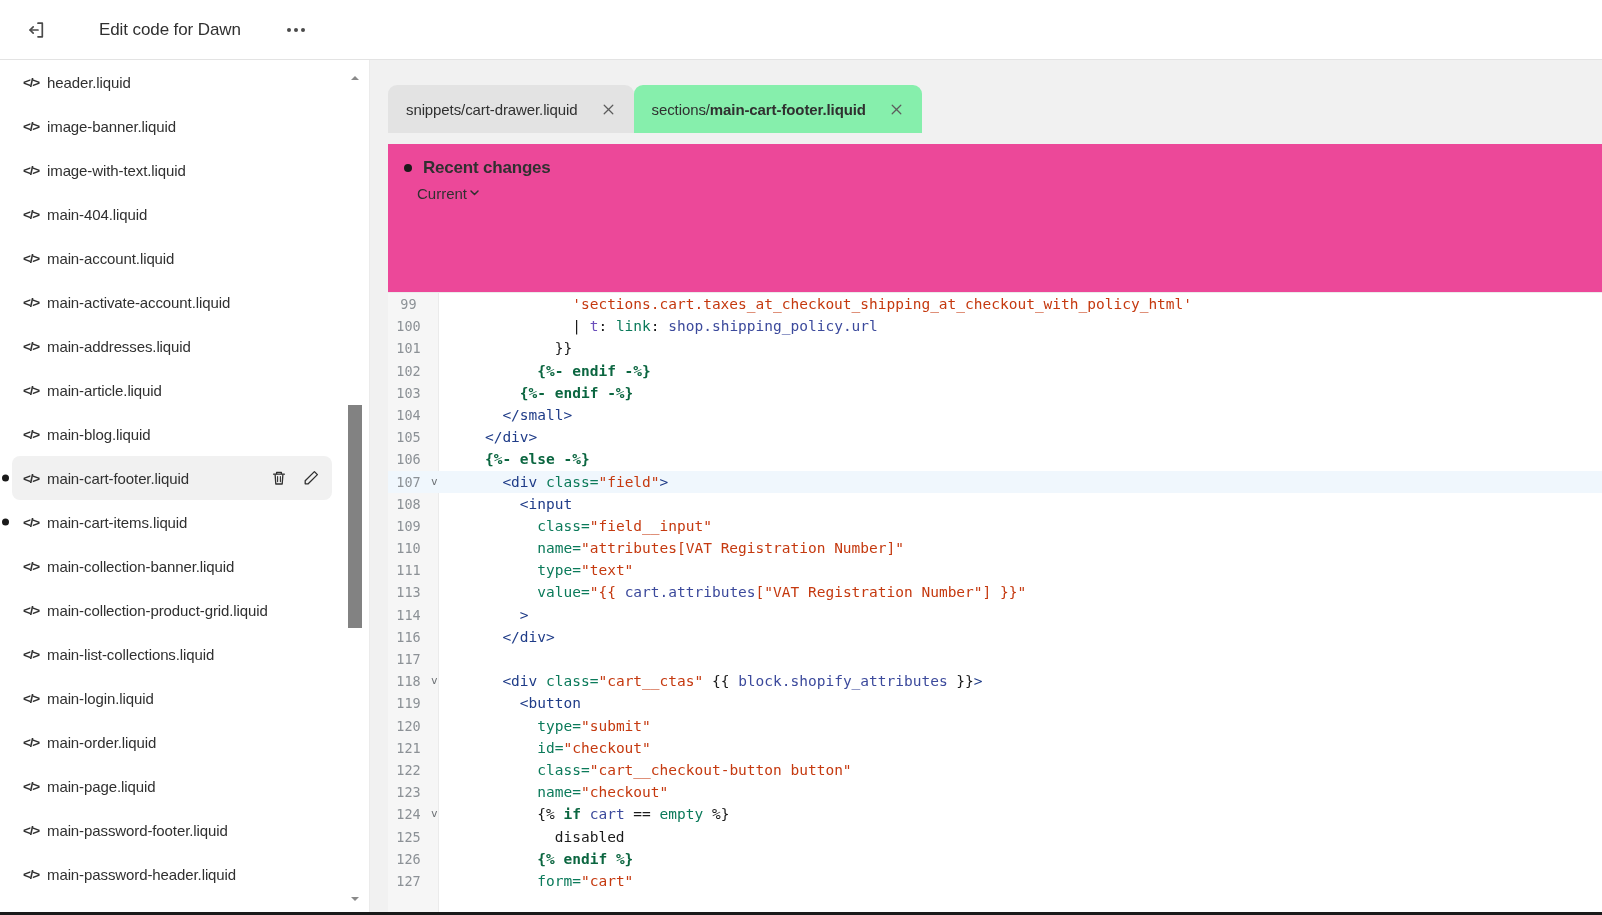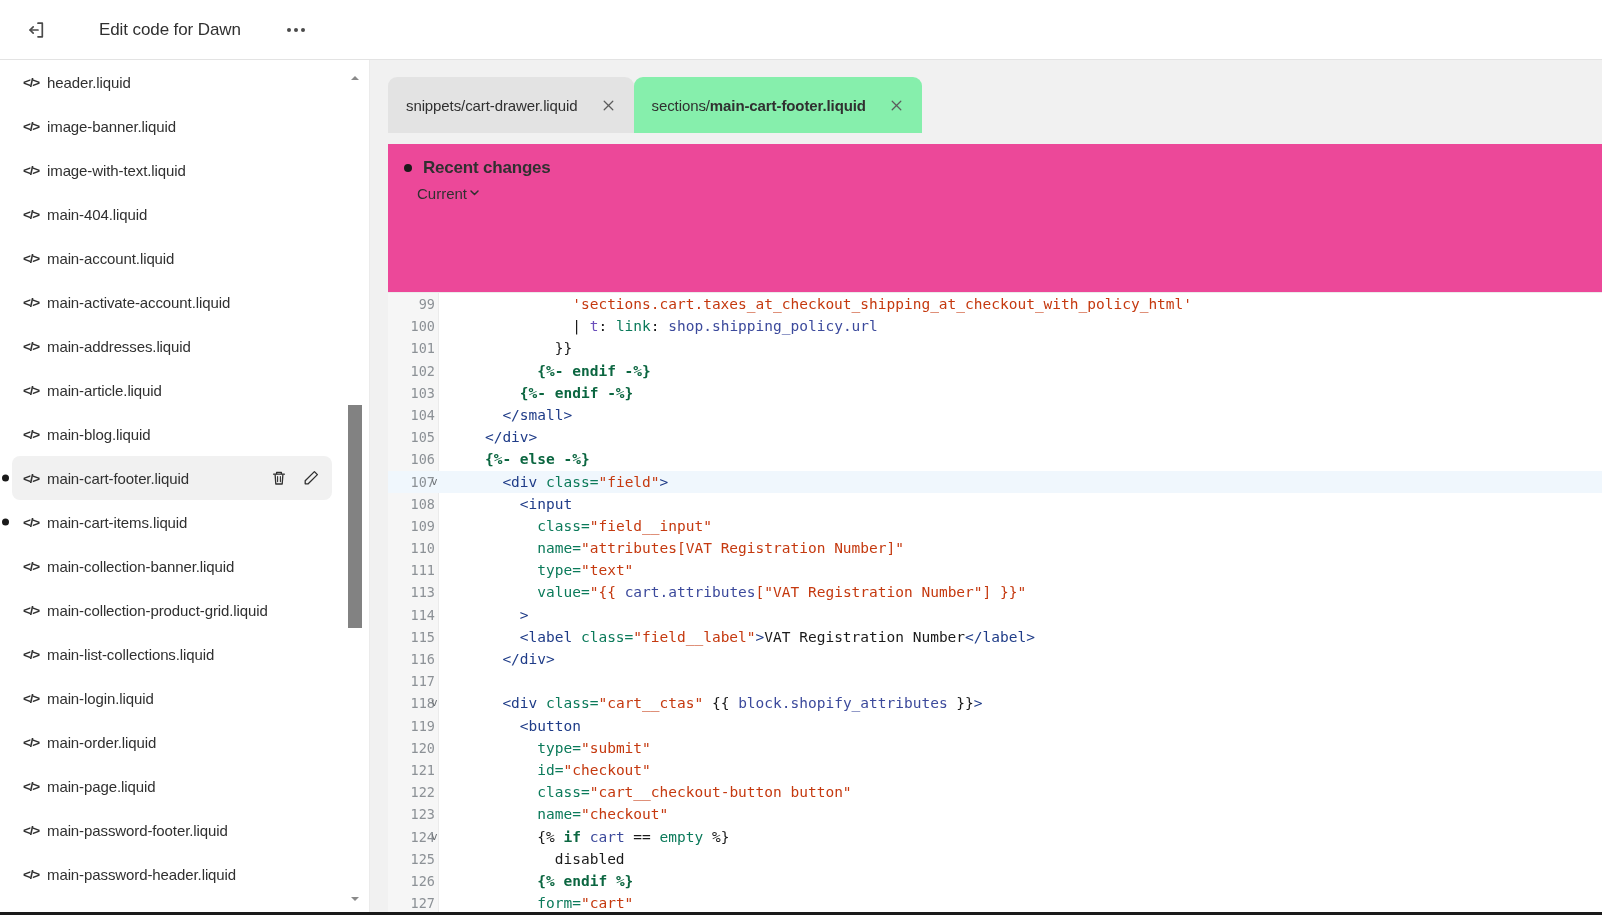--- a/index.html
+++ b/index.html
@@ -94,21 +94,21 @@
   }
 
   
   #tabstrip {
     position: absolute; left: 0; top: 25px; height: 48px; width: 1232px;
     display: flex; align-items: flex-end;
     padding-left: 18px;
   }
   .tab {
     position: relative;
-    height: 56px; display: flex; align-items: center;
+    height: 48px; display: flex; align-items: center;
     padding: 0 16px 0 18px;
     border-radius: 9px 9px 0 0;
     cursor: pointer;
     font-size: 15px; color: #303030; white-space: nowrap;
     letter-spacing: -0.1px;
   }
   .tab.inactive { background: #e3e3e3; }
   .tab.active { background: #86efac; }
   .tab-label { display: inline-block; }
   .tab-label b { font-weight: bold; }
@@ -153,21 +153,21 @@
     position: relative;
     height: 22.2px; line-height: 22.2px;
     display: flex;
     white-space: pre;
     font-family: "DejaVu Sans Mono", monospace;
     font-size: 14.5px;
   }
   .code-line.highlight { background: #f0f7fd; }
   .ln {
     flex: 0 0 51px; width: 51px;
-    text-align: right; padding-right: 4px;
+    text-align: center; padding-right: 10px;
     color: #8c9196; font-size: 13.5px;
     font-family: "DejaVu Sans Mono", monospace;
     user-select: none;
   }
   .fold {
     position: absolute; left: 43px; top: 6px;
     width: 10px; height: 10px;
     color: #6d7175; font-size: 11px; line-height: 10px;
     font-family: "DejaVu Sans Mono", monospace;
   }
@@ -373,21 +373,20 @@
           <div class="code-line"><span class="ln">104</span><span class="src"><span class="t-punc">      </span><span class="t-tag">&lt;/small&gt;</span></span></div>
           <div class="code-line"><span class="ln">105</span><span class="src"><span class="t-punc">    </span><span class="t-tag">&lt;/div&gt;</span></span></div>
           <div class="code-line"><span class="ln">106</span><span class="src"><span class="t-punc">    </span><span class="t-kw">{%- else -%}</span></span></div>
           <div class="code-line highlight"><span class="ln">107</span><span class="fold">v</span><span class="src"><span class="t-punc">      </span><span class="t-tag">&lt;div </span><span class="t-attr">class=</span><span class="t-str">"field"</span><span class="t-tag">&gt;</span></span></div>
           <div class="code-line"><span class="ln">108</span><span class="src"><span class="t-punc">        </span><span class="t-tag">&lt;input</span></span></div>
           <div class="code-line"><span class="ln">109</span><span class="src"><span class="t-punc">          </span><span class="t-attr">class=</span><span class="t-str">"field__input"</span></span></div>
           <div class="code-line"><span class="ln">110</span><span class="src"><span class="t-punc">          </span><span class="t-attr">name=</span><span class="t-str">"attributes[VAT Registration Number]"</span></span></div>
           <div class="code-line"><span class="ln">111</span><span class="src"><span class="t-punc">          </span><span class="t-attr">type=</span><span class="t-str">"text"</span></span></div>
           <div class="code-line"><span class="ln">113</span><span class="src"><span class="t-punc">          </span><span class="t-attr">value=</span><span class="t-str">"{{ </span><span class="t-obj">cart.attributes</span><span class="t-str">["VAT Registration Number"] }}"</span></span></div>
           <div class="code-line"><span class="ln">114</span><span class="src"><span class="t-punc">        </span><span class="t-tag">&gt;</span></span></div>
-          <div class="code-line"><span class="ln">115</span><span class="src"><span class="t-punc">        </span><span class="t-tag">&lt;label </span><span class="t-attr">class=</span><span class="t-str">"field__label"</span><span class="t-tag">&gt;</span><span class="t-txt">VAT Registration Number</span><span class="t-tag">&lt;/label&gt;</span></span></div>
           <div class="code-line"><span class="ln">116</span><span class="src"><span class="t-punc">      </span><span class="t-tag">&lt;/div&gt;</span></span></div>
           <div class="code-line"><span class="ln">117</span><span class="src"><span class="t-punc"></span></span></div>
           <div class="code-line"><span class="ln">118</span><span class="fold">v</span><span class="src"><span class="t-punc">      </span><span class="t-tag">&lt;div </span><span class="t-attr">class=</span><span class="t-str">"cart__ctas"</span><span class="t-punc"> {{ </span><span class="t-obj">block.shopify_attributes</span><span class="t-punc"> }}</span><span class="t-tag">&gt;</span></span></div>
           <div class="code-line"><span class="ln">119</span><span class="src"><span class="t-punc">        </span><span class="t-tag">&lt;button</span></span></div>
           <div class="code-line"><span class="ln">120</span><span class="src"><span class="t-punc">          </span><span class="t-attr">type=</span><span class="t-str">"submit"</span></span></div>
           <div class="code-line"><span class="ln">121</span><span class="src"><span class="t-punc">          </span><span class="t-attr">id=</span><span class="t-str">"checkout"</span></span></div>
           <div class="code-line"><span class="ln">122</span><span class="src"><span class="t-punc">          </span><span class="t-attr">class=</span><span class="t-str">"cart__checkout-button button"</span></span></div>
           <div class="code-line"><span class="ln">123</span><span class="src"><span class="t-punc">          </span><span class="t-attr">name=</span><span class="t-str">"checkout"</span></span></div>
           <div class="code-line"><span class="ln">124</span><span class="fold">v</span><span class="src"><span class="t-punc">          </span><span class="t-punc">{% </span><span class="t-kw">if</span><span class="t-punc"> </span><span class="t-obj">cart</span><span class="t-punc"> == </span><span class="t-var">empty</span><span class="t-punc"> %}</span></span></div>
           <div class="code-line"><span class="ln">125</span><span class="src"><span class="t-punc">            disabled</span></span></div>

